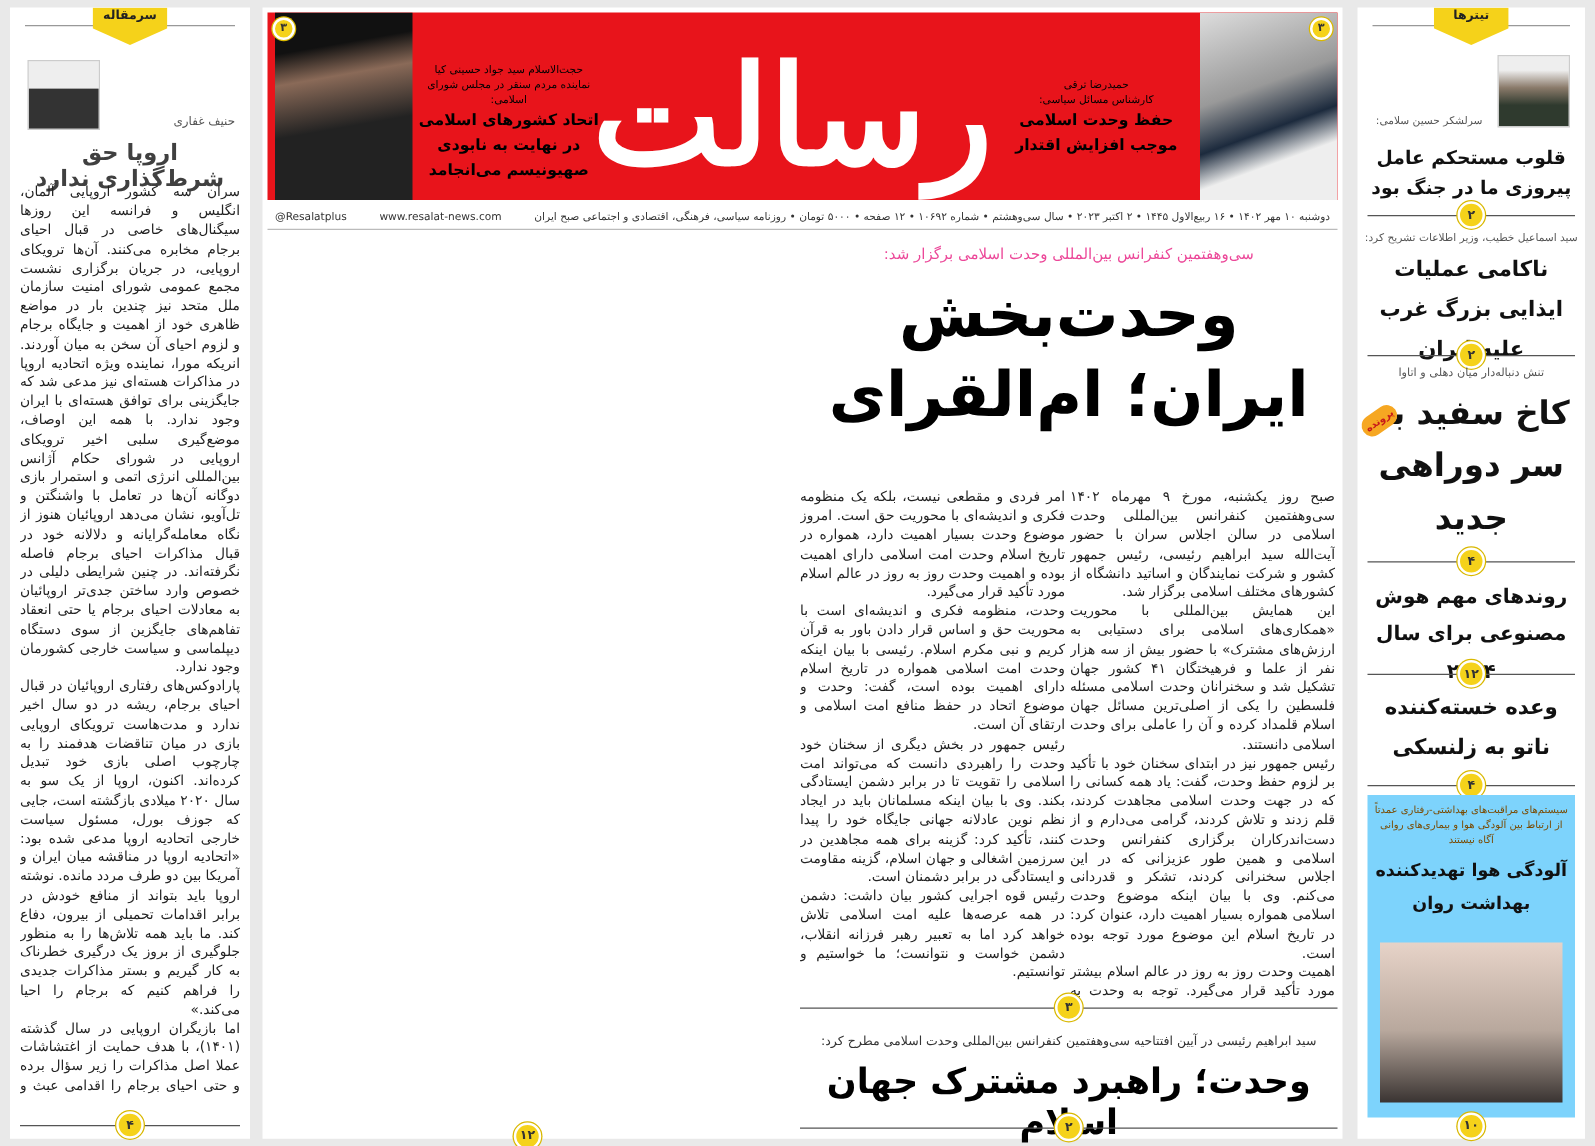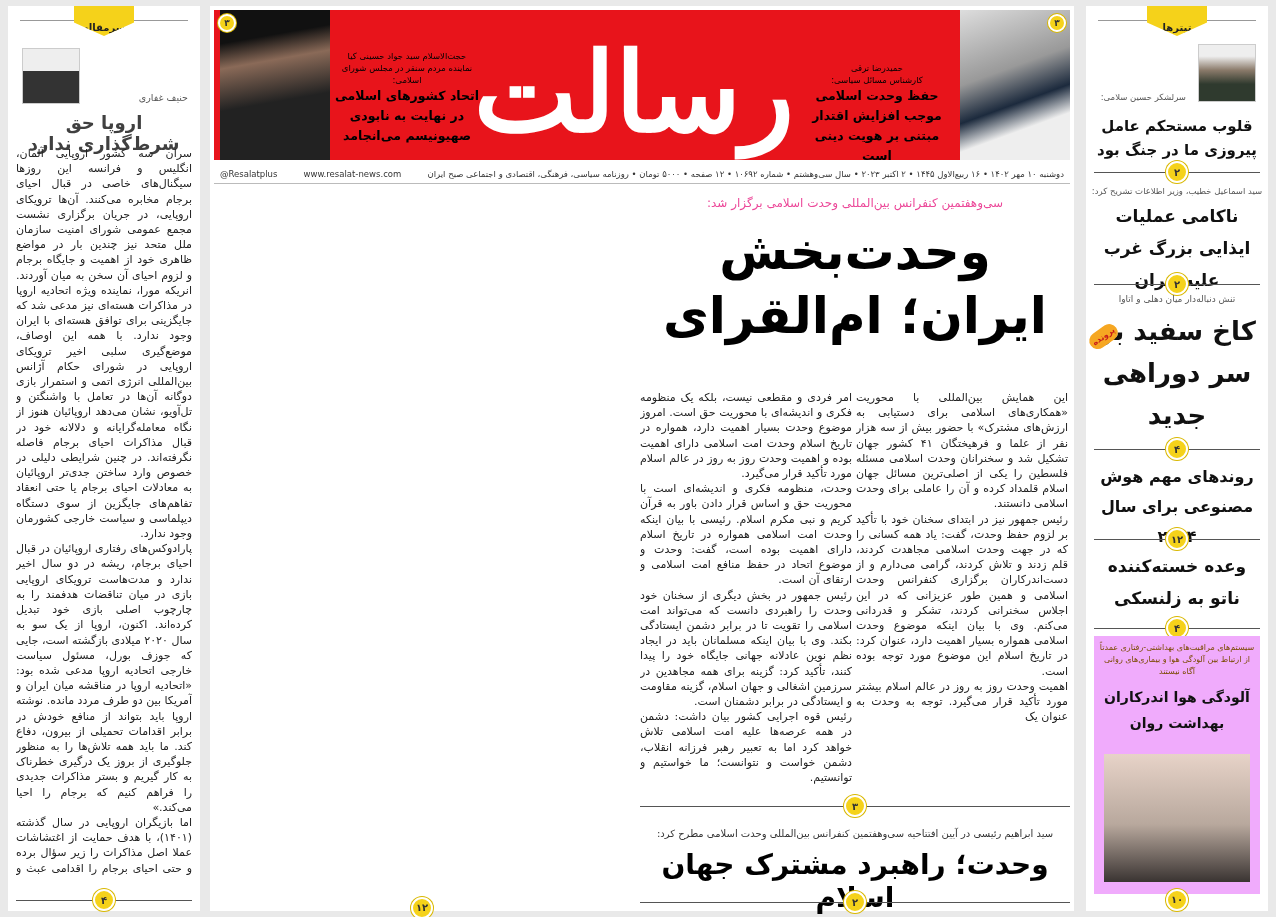--- a/index.html
+++ b/index.html
@@ -4,21 +4,21 @@
 <style>
 *{box-sizing:border-box;margin:0;padding:0}
 body{width:1276px;height:917px;background:#e9e9e9;font-family:"DejaVu Sans",sans-serif;position:relative;overflow:hidden;direction:rtl}
 .col{position:absolute;background:#fff;}
 #left{left:8px;top:6px;width:192px;height:905px;}
 #right{left:1086px;top:6px;width:182px;height:905px;}
 #center{left:210px;top:6px;width:864px;height:905px;background:#fff}
 .badge{display:inline-flex;align-items:center;justify-content:center;width:22px;height:22px;border-radius:50%;background:#f5d21a;border:2px solid #fff;box-shadow:0 0 0 1px #d9b800;font-size:10px;font-weight:bold;color:#333}
 .sep{position:relative;height:1px;background:#555;margin:10px 8px}
 .sep .badge{position:absolute;left:50%;top:-11px;transform:translateX(-50%)}
-.ribbon{position:absolute;left:50%;top:0;transform:translateX(-50%);width:60px;height:30px;background:#f5d21a;clip-path:polygon(0 0,100% 0,100% 55%,50% 100%,0 55%);text-align:center;font-size:10px;font-weight:bold;color:#222;padding-top:16px}
+.ribbon{position:absolute;left:50%;top:0;transform:translateX(-50%);width:60px;height:30px;background:#f5d21a;clip-path:polygon(0 0,100% 0,100% 55%,50% 100%,0 55%);text-align:center;font-size:10px;font-weight:bold;color:#222;padding-top:1px}
 .hline{position:absolute;left:12px;right:12px;top:14px;height:1px;background:#999}
 .body-text{font-size:11px;line-height:15.2px;text-align:justify;color:#222}
 .kicker{font-size:10px;color:#555;text-align:center}
 .hl{font-weight:bold;text-align:center;color:#111}
 
 #mast{position:absolute;left:4px;top:4px;width:856px;height:150px;background:#e8141b;overflow:hidden}
 #logo{position:absolute;left:250px;top:18px;width:340px;height:130px;color:#fff;font-family:"DejaVu Serif",serif;font-weight:bold;font-size:110px;line-height:130px;text-align:center}
 #mast-slogan{position:absolute;left:230px;top:22px;width:280px;font-size:8px;color:#fff}
 .portrait{position:absolute;top:0;width:110px;height:150px;background:linear-gradient(#c8c8c8,#555)}
 .mast-quote{position:absolute;top:52px;width:150px;color:#000000;text-align:center}
@@ -29,21 +29,21 @@
 .minaret{position:absolute;background:#e9dcbc;border:1px solid #b59c6c}
 #dome{position:absolute;left:200px;top:262px;width:140px;height:110px;background:radial-gradient(circle at 45% 35%,#3fb45f,#0d6a32);border-radius:70px 70px 10px 10px}
 #photo-caption{position:absolute;left:0;right:0;top:540px;text-align:center;font-size:11.5px;font-weight:bold;color:#222;line-height:16px;padding:0 6px}
 #photo-title{position:absolute;left:0;right:0;top:590px;text-align:center;font-size:56px;font-weight:bold;color:#000;font-family:"DejaVu Sans",sans-serif}
 #main-kicker{position:absolute;left:430px;top:190px;width:430px;font-size:12px;color:#ec4899;text-align:center}
 #main-hl{position:absolute;left:430px;top:214px;width:430px;font-size:50px;font-weight:bold;line-height:64px;text-align:center;color:#000}
 #textcol1{position:absolute;left:646px;top:384px;width:212px}
 #textcol2{position:absolute;left:430px;top:384px;width:212px}
 #sub-kicker{position:absolute;left:430px;top:822px;width:430px;font-size:10px;color:#333;text-align:center}
 #sub-hl{position:absolute;left:430px;top:842px;width:430px;font-size:28px;font-weight:bold;text-align:center;color:#000}
-#yellow-box{position:absolute;left:8px;right:8px;top:630px;height:258px;background:#f0abfc}
+#yellow-box{position:absolute;left:8px;right:8px;top:630px;height:258px;background:#7dd3fc}
 </style>
 </head>
 <body>
 
 <div id="left" class="col">
   <div class="hline"></div>
   <div class="ribbon">سرمقاله</div>
   <div style="position:absolute;left:14px;top:42px;width:58px;height:56px;background:linear-gradient(#eee 40%,#333 41%);border:1px solid #ccc"></div>
   <div style="position:absolute;right:12px;top:86px;font-size:9.5px;color:#555">حنیف غفاری</div>
   <div style="position:absolute;right:8px;left:8px;top:106px;font-size:18px;font-weight:bold;text-align:center;color:#404040">اروپا حق شرط‌گذاری ندارد</div>
@@ -62,21 +62,20 @@
     <div class="portrait" style="right:0;background:linear-gradient(160deg,#ddd,#999 40%,#1c2a3d 60%,#eee 75%)"></div>
     <div class="portrait" style="left:6px;background:linear-gradient(170deg,#111 20%,#8a6a58 35%,#222 60%)"></div>
     <span class="badge" style="position:absolute;right:4px;top:4px;width:18px;height:18px;font-size:9px">۳</span>
     <span class="badge" style="position:absolute;left:4px;top:4px;width:18px;height:18px;font-size:9px">۳</span>
     <div id="logo">رسالت</div>
     <div class="mast-quote" style="right:118px">
       <div class="who">حمیدرضا ترقی</div>
       <div class="who">کارشناس مسائل سیاسی:</div>
       <div class="q">حفظ وحدت اسلامی</div>
       <div class="q">موجب افزایش اقتدار</div>
-      <div class="q">مبتنی بر هویت دینی است</div>
     </div>
     <div class="mast-quote" style="left:118px;top:40px">
       <div class="who">حجت‌الاسلام سید جواد حسینی کیا</div>
       <div class="who">نماینده مردم سنقر در مجلس شورای اسلامی:</div>
       <div class="q">اتحاد کشورهای اسلامی</div>
       <div class="q">در نهایت به نابودی</div>
       <div class="q">صهیونیسم می‌انجامد</div>
     </div>
   </div>
 
@@ -87,20 +86,21 @@
   </div>
 
   <div style="position:absolute;left:201px;top:890px"><span class="badge">۱۲</span></div>
 
   <div id="main-kicker">سی‌و‌هفتمین کنفرانس بین‌المللی وحدت اسلامی برگزار شد:</div>
   <div id="main-hl">
     <div>وحدت‌بخش</div>
     <div>ایران؛ ام‌القرای</div>
   </div>
   <div id="textcol1" style="height:410px;overflow:hidden">
+    <p class="body-text">صبح روز یکشنبه، مورخ ۹ مهرماه ۱۴۰۲ سی‌و‌هفتمین کنفرانس بین‌المللی وحدت اسلامی در سالن اجلاس سران با حضور آیت‌الله سید ابراهیم رئیسی، رئیس جمهور کشور و شرکت نمایندگان و اساتید دانشگاه از کشورهای مختلف اسلامی برگزار شد.</p>
     <p class="body-text">این همایش بین‌المللی با محوریت «همکاری‌های اسلامی برای دستیابی به ارزش‌های مشترک» با حضور بیش از سه هزار نفر از علما و فرهیختگان ۴۱ کشور جهان تشکیل شد و سخنرانان وحدت اسلامی مسئله فلسطین را یکی از اصلی‌ترین مسائل جهان اسلام قلمداد کرده و آن را عاملی برای وحدت اسلامی دانستند.</p>
     <p class="body-text">رئیس جمهور نیز در ابتدای سخنان خود با تأکید بر لزوم حفظ وحدت، گفت: یاد همه کسانی را که در جهت وحدت اسلامی مجاهدت کردند، قلم زدند و تلاش کردند، گرامی می‌دارم و از دست‌اندرکاران برگزاری کنفرانس وحدت اسلامی و همین طور عزیزانی که در این اجلاس سخنرانی کردند، تشکر و قدردانی می‌کنم. وی با بیان اینکه موضوع وحدت اسلامی همواره بسیار اهمیت دارد، عنوان کرد: در تاریخ اسلام این موضوع مورد توجه بوده است.</p>
     <p class="body-text">اهمیت وحدت روز به روز در عالم اسلام بیشتر مورد تأکید قرار می‌گیرد. توجه به وحدت به عنوان یک</p>
   </div>
   <div id="textcol2" style="height:410px;overflow:hidden">
     <p class="body-text">امر فردی و مقطعی نیست، بلکه یک منظومه فکری و اندیشه‌ای با محوریت حق است. امروز موضوع وحدت بسیار اهمیت دارد، همواره در تاریخ اسلام وحدت امت اسلامی دارای اهمیت بوده و اهمیت وحدت روز به روز در عالم اسلام مورد تأکید قرار می‌گیرد.</p>
     <p class="body-text">وحدت، منظومه فکری و اندیشه‌ای است با محوریت حق و اساس قرار دادن باور به قرآن کریم و نبی مکرم اسلام. رئیسی با بیان اینکه وحدت امت اسلامی همواره در تاریخ اسلام دارای اهمیت بوده است، گفت: وحدت و موضوع اتحاد در حفظ منافع امت اسلامی و ارتقای آن است.</p>
     <p class="body-text">رئیس جمهور در بخش دیگری از سخنان خود وحدت را راهبردی دانست که می‌تواند امت اسلامی را تقویت تا در برابر دشمن ایستادگی بکند. وی با بیان اینکه مسلمانان باید در ایجاد نظم نوین عادلانه جهانی جایگاه خود را پیدا کنند، تأکید کرد: گزینه برای همه مجاهدین در سرزمین اشغالی و جهان اسلام، گزینه مقاومت و ایستادگی در برابر دشمنان است.</p>
     <p class="body-text">رئیس قوه اجرایی کشور بیان داشت: دشمن در همه عرصه‌ها علیه امت اسلامی تلاش خواهد کرد اما به تعبیر رهبر فرزانه انقلاب، دشمن خواست و نتوانست؛ ما خواستیم و توانستیم.</p>
   </div>
@@ -154,17 +154,17 @@
 
   <div style="position:absolute;left:4px;right:4px;top:544px">
     <div class="hl" style="font-size:17px;line-height:32px">وعده خسته‌کننده ناتو به زلنسکی</div>
   </div>
   <div class="sep" style="position:absolute;left:0;right:0;top:622px;margin:0 8px">
       <span class="badge">۴</span>
     </div>
 
   <div id="yellow-box">
     <div style="font-size:8px;color:#7a4a00;text-align:center;padding:6px 4px 0;line-height:12px">سیستم‌های مراقبت‌های بهداشتی-رفتاری عمدتاً از ارتباط بین آلودگی هوا و بیماری‌های روانی آگاه نیستند</div>
-    <div class="hl" style="font-size:14px;line-height:26px;margin-top:6px">آلودگی هوا اندرکاران بهداشت روان</div>
+    <div class="hl" style="font-size:14px;line-height:26px;margin-top:6px">آلودگی هوا تهدیدکننده بهداشت روان</div>
     <div style="position:absolute;left:10px;right:10px;top:118px;height:128px;background:linear-gradient(#e7d3c8,#b8a89d 55%,#3a3432)"></div>
   </div>
   <div style="position:absolute;left:80px;top:882px"><span class="badge">۱۰</span></div>
 </div>
 
 </body></html>

